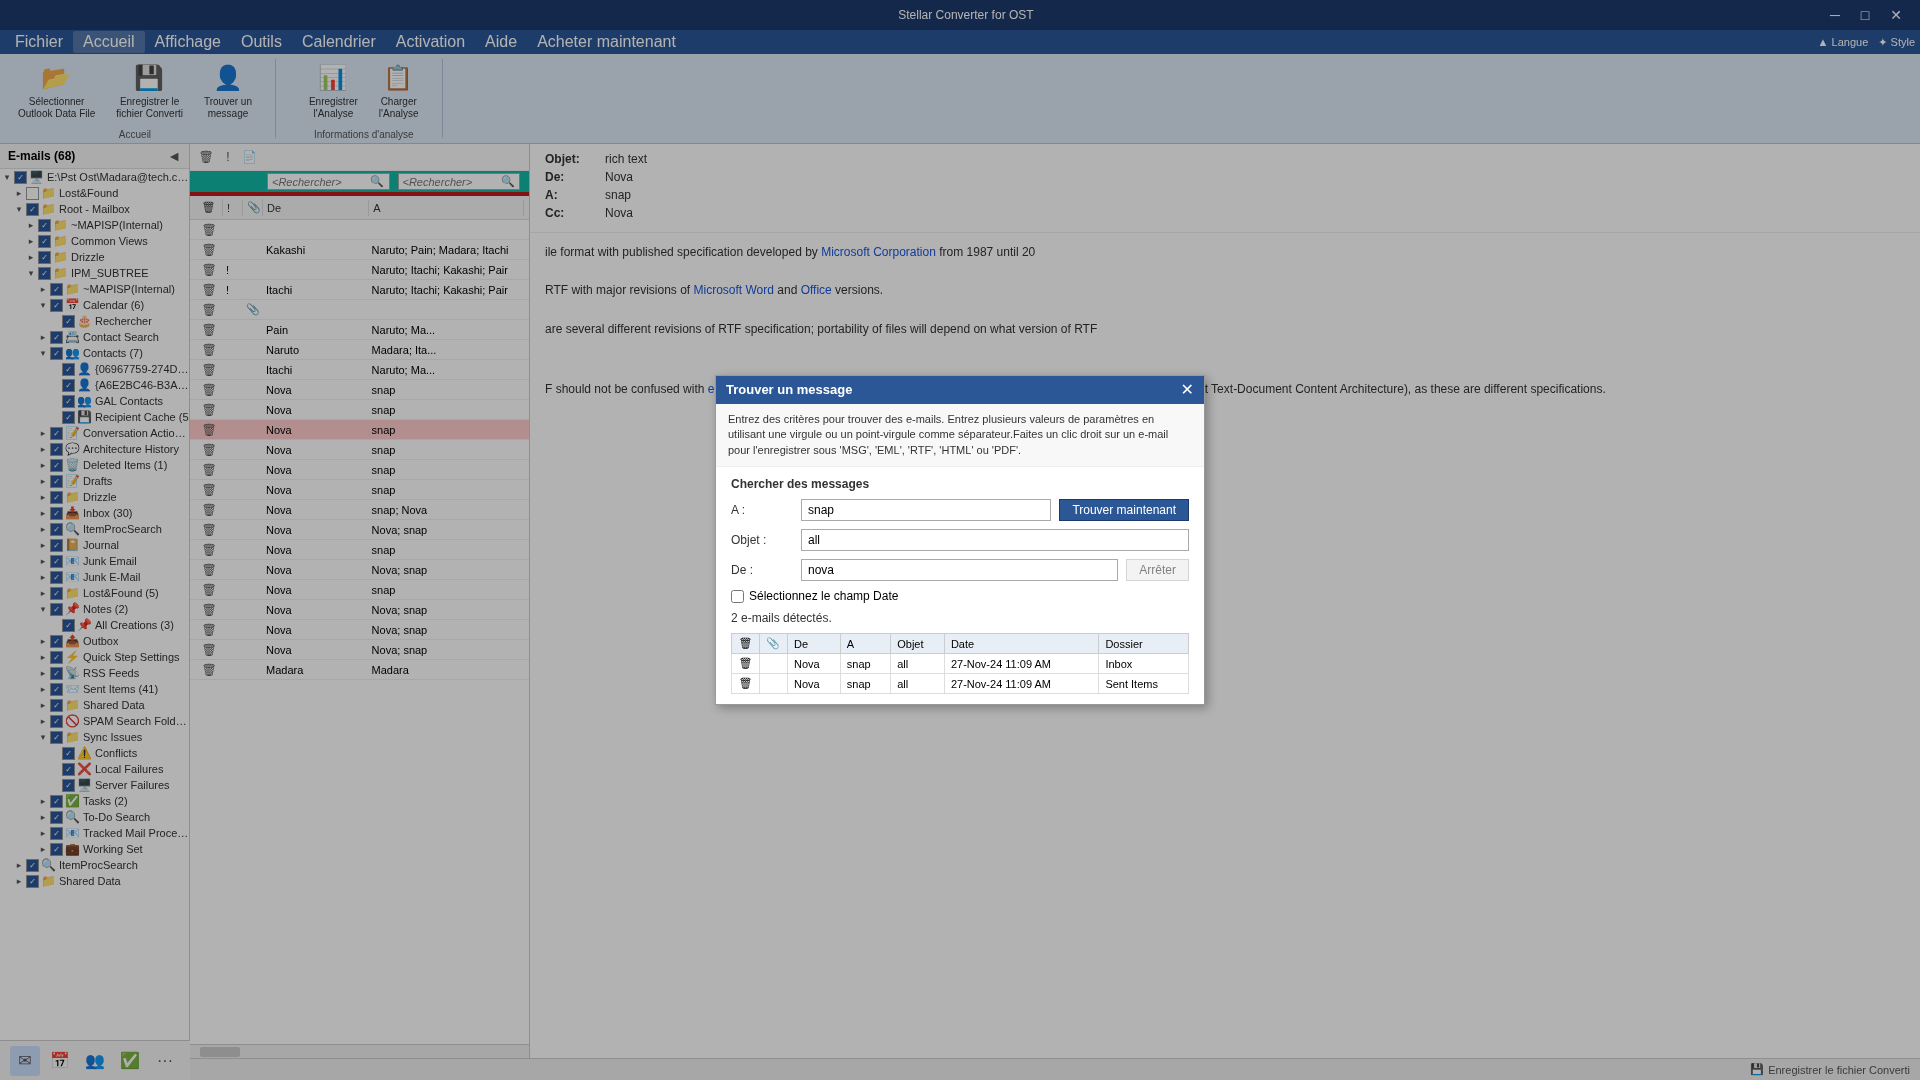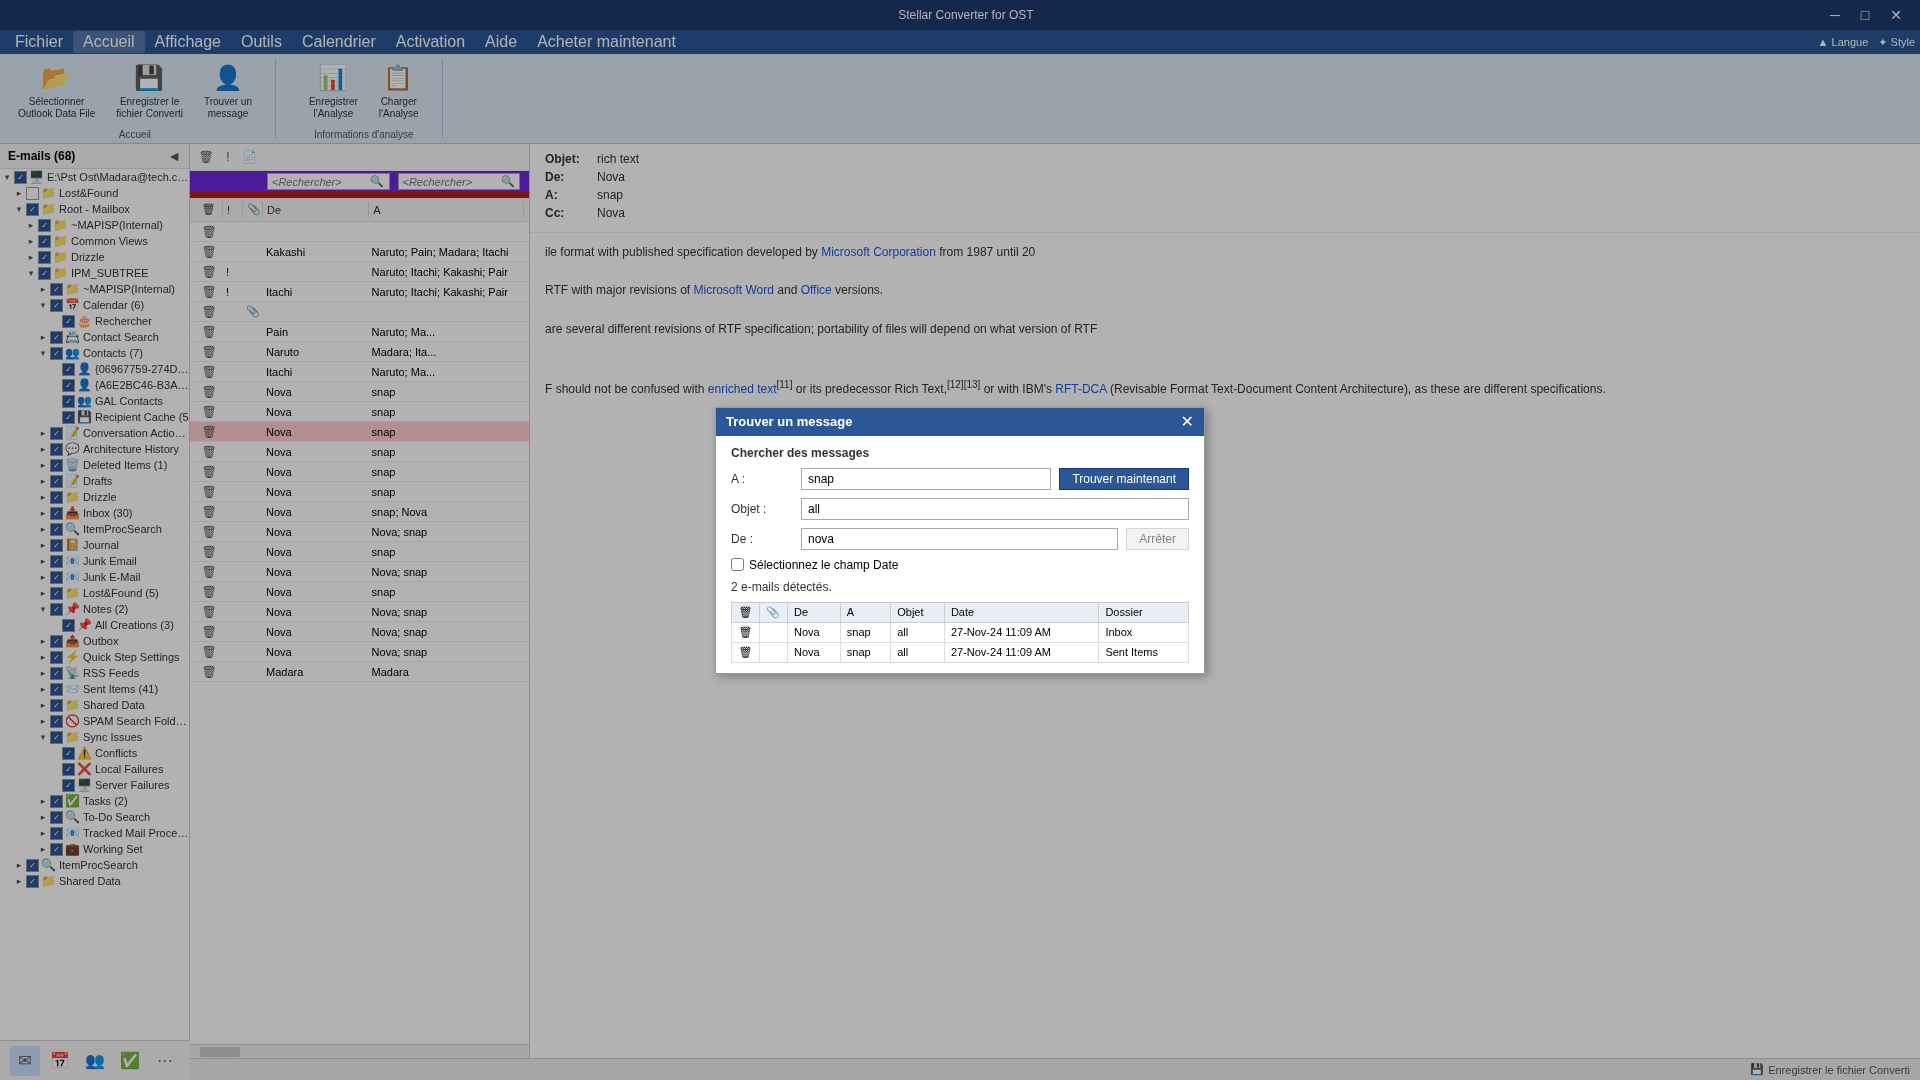--- a/index.html
+++ b/index.html
@@ -60,21 +60,21 @@
     .email-row.selected { background: #cce0ff; }
     .email-row.highlighted { background: #ffcccc; }
     .email-cell { font-size: 11px; overflow: hidden; text-overflow: ellipsis; white-space: nowrap; padding: 0 3px; }
     .email-cell-icon { width: 28px; text-align: center; font-size: 12px; color: #555; flex-shrink: 0; }
     .scroll-bar-h { height: 14px; background: #f0f0f0; border-top: 1px solid #ccc; display: flex; align-items: center; }
 
     
     .content-area { flex: 1; background: white; overflow: hidden; display: flex; flex-direction: column; }
     .content-header { padding: 8px 15px; border-bottom: 1px solid #eee; }
     .content-field { display: flex; align-items: flex-start; margin-bottom: 4px; }
-    .content-field-label { font-weight: bold; min-width: 40px; font-size: 12px; color: #333; margin-right: 12px; }
+    .content-field-label { font-weight: bold; min-width: 40px; font-size: 12px; color: #333; margin-right: 20px; }
     .content-field-value { font-size: 12px; color: #333; }
     .content-body { flex: 1; padding: 10px 15px; overflow-y: auto; font-size: 12px; line-height: 1.6; color: #333; }
     .content-body a { color: #1a56db; }
 
     
     .status-bar { height: 22px; background: #f0f0f0; border-top: 1px solid #ccc; display: flex; align-items: center; justify-content: flex-end; padding: 0 10px; font-size: 11px; color: #555; }
 
     
     .modal-overlay { position: fixed; top: 0; left: 0; width: 100%; height: 100%; background: rgba(0,0,0,0.3); z-index: 1000; display: flex; align-items: center; justify-content: center; }
     .modal { background: white; border: 1px solid #999; box-shadow: 3px 3px 10px rgba(0,0,0,0.3); width: 490px; }
@@ -454,21 +454,21 @@
   </div>
 
   <div class="email-list">
 
     <div class="email-list-toolbar">
       <div class="email-toolbar-btn">🗑</div>
       <div class="email-toolbar-btn">!</div>
       <div class="email-toolbar-btn">📄</div>
     </div>
 
-    <div style="display:flex; padding:2px 5px; border-bottom:6px solid #b91c1c; background:#6d28d9;">
+    <div style="display:flex; padding:2px 5px; border-bottom:4px solid #b91c1c; background:#14b8a6;">
       <div style="width:28px; font-size:11px; color:#999; text-align:center;"></div>
       <div style="width:20px;"></div>
       <div style="width:20px;"></div>
       <div class="search-box" style="flex:1; margin-right:4px;">
         <input type="text" class="search-input" placeholder="&lt;Rechercher&gt;" value="" style="font-size: 11px; color: rgb(153, 153, 153); font-style: italic;">
         <span class="search-icon">🔍</span>
       </div>
       <div class="search-box" style="flex:1;">
         <input type="text" class="search-input" placeholder="&lt;Rechercher&gt;" value="" style="font-size: 11px; color: rgb(153, 153, 153); font-style: italic;">
         <span class="search-icon">🔍</span>
@@ -687,20 +687,21 @@
   <span>💾</span>
   <span style="margin-left:4px;">Enregistrer le fichier Converti</span>
 </div>
 
 <div class="modal-overlay">
   <div class="modal">
     <div class="modal-header">
       <span>Trouver un message</span>
       <button class="modal-close">✕</button>
     </div>
+    <div class="modal-desc">Entrez des critères pour trouver des e-mails. Entrez plusieurs valeurs de paramètres en utilisant une virgule ou un point-virgule comme séparateur.Faites un clic droit sur un e-mail pour l'enregistrer sous 'MSG', 'EML', 'RTF', 'HTML' ou 'PDF'.</div>
     <div class="modal-body">
       <div class="modal-section-title">Chercher des messages</div>
 
       <div class="form-row">
         <label class="form-label">A :</label>
         <input type="text" class="form-input" value="snap" style="">
         <button class="form-btn primary">Trouver maintenant</button>
       </div>
 
       <div class="form-row">

